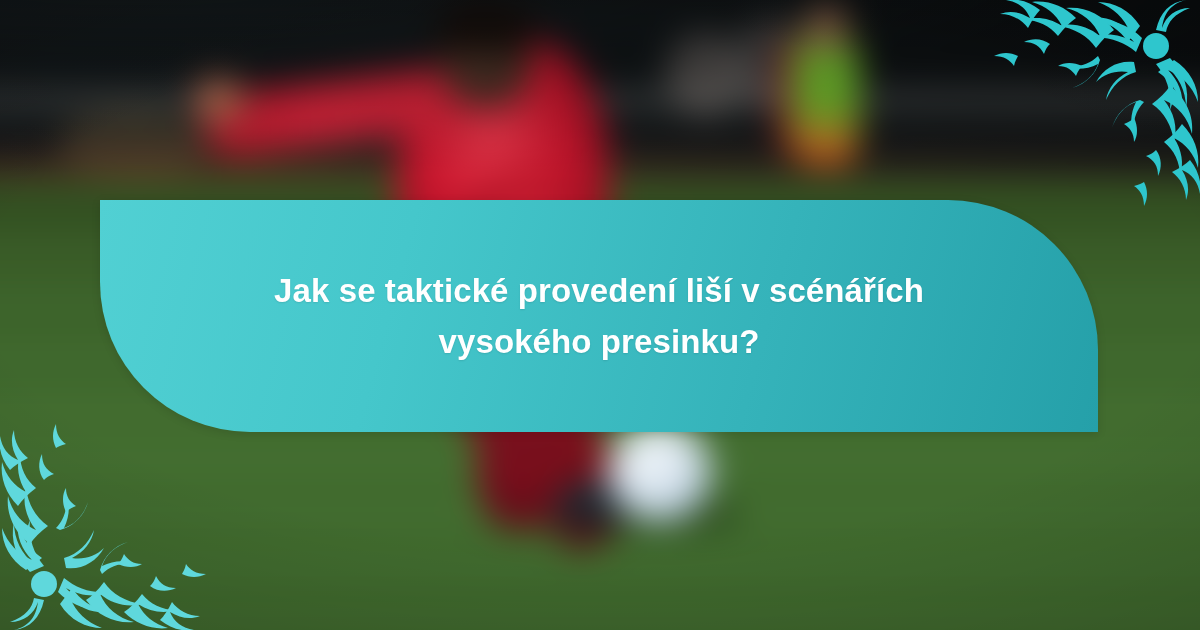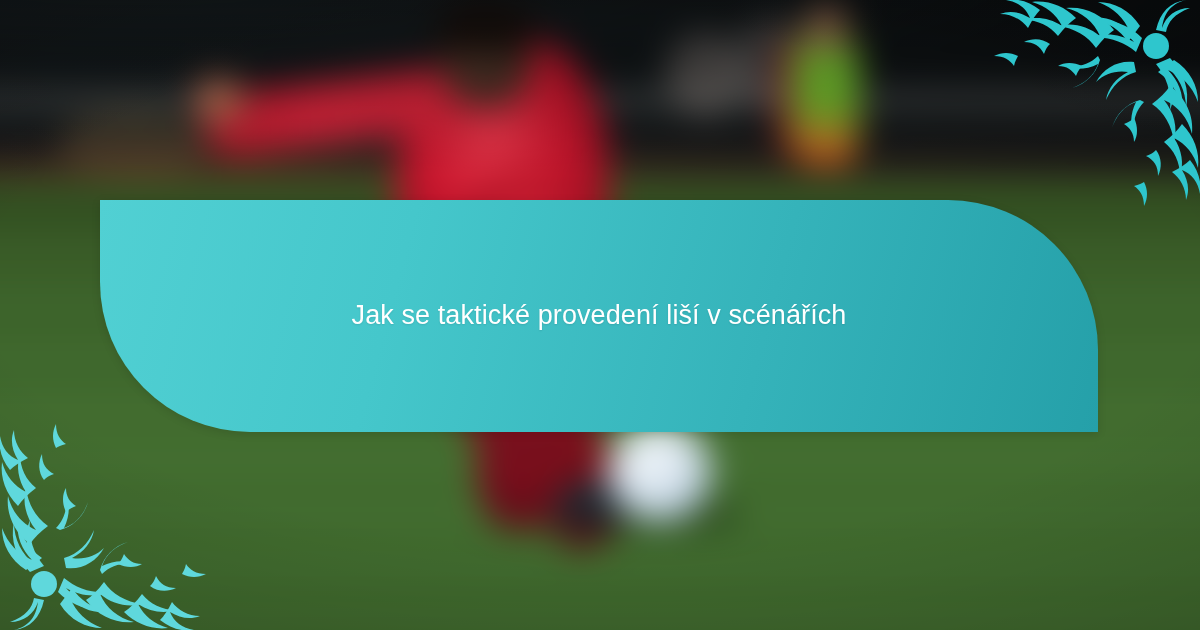--- a/index.html
+++ b/index.html
@@ -261,23 +261,23 @@
     height: 232px;
     background: linear-gradient(105deg, #51d0d3 0%, #45c7cb 30%, #35b3ba 66%, #25a0a9 100%);
     border-radius: 0 150px 0 150px;
     box-shadow: 0 2px 10px rgba(0,0,0,0.12);
     display: flex;
     align-items: center;
     justify-content: center;
   }
   .banner-text {
     color: #ffffff;
-    font-size: 27px;
+    font-size: 33px;
     line-height: 1.55;
-    font-weight: 400;
+    font-weight: 700;
     text-align: center;
     letter-spacing: 0.1px;
     max-width: 700px;
     padding: 0 60px;
     text-shadow: 0 1px 2px rgba(0,0,0,0.10);
   }
 
   
   .ornament {
     position: absolute;
@@ -325,20 +325,21 @@
         <div class="pl-hair"></div>
       </div>
     </div>
     <div class="photo-vignette"></div>
   </div>
 
   <div class="banner">
     <div class="banner-text">
       <span>Jak se taktické provedení liší v scénářích</span>
       <br>
+      <span>vysokého presinku?</span>
     </div>
   </div>
 
   <div class="ornament orn-tr">
     <svg viewBox="0 0 215 215" xmlns="http://www.w3.org/2000/svg" aria-hidden="true">
       <g fill="#2ec6cd">
 
         <circle cx="44" cy="46" r="13"></circle>
 
         <path d="M44 30 C40 12 30 2 14 0 C30 4 36 14 38 28 C34 16 24 8 10 8 C26 14 32 22 34 32 Z"></path>

